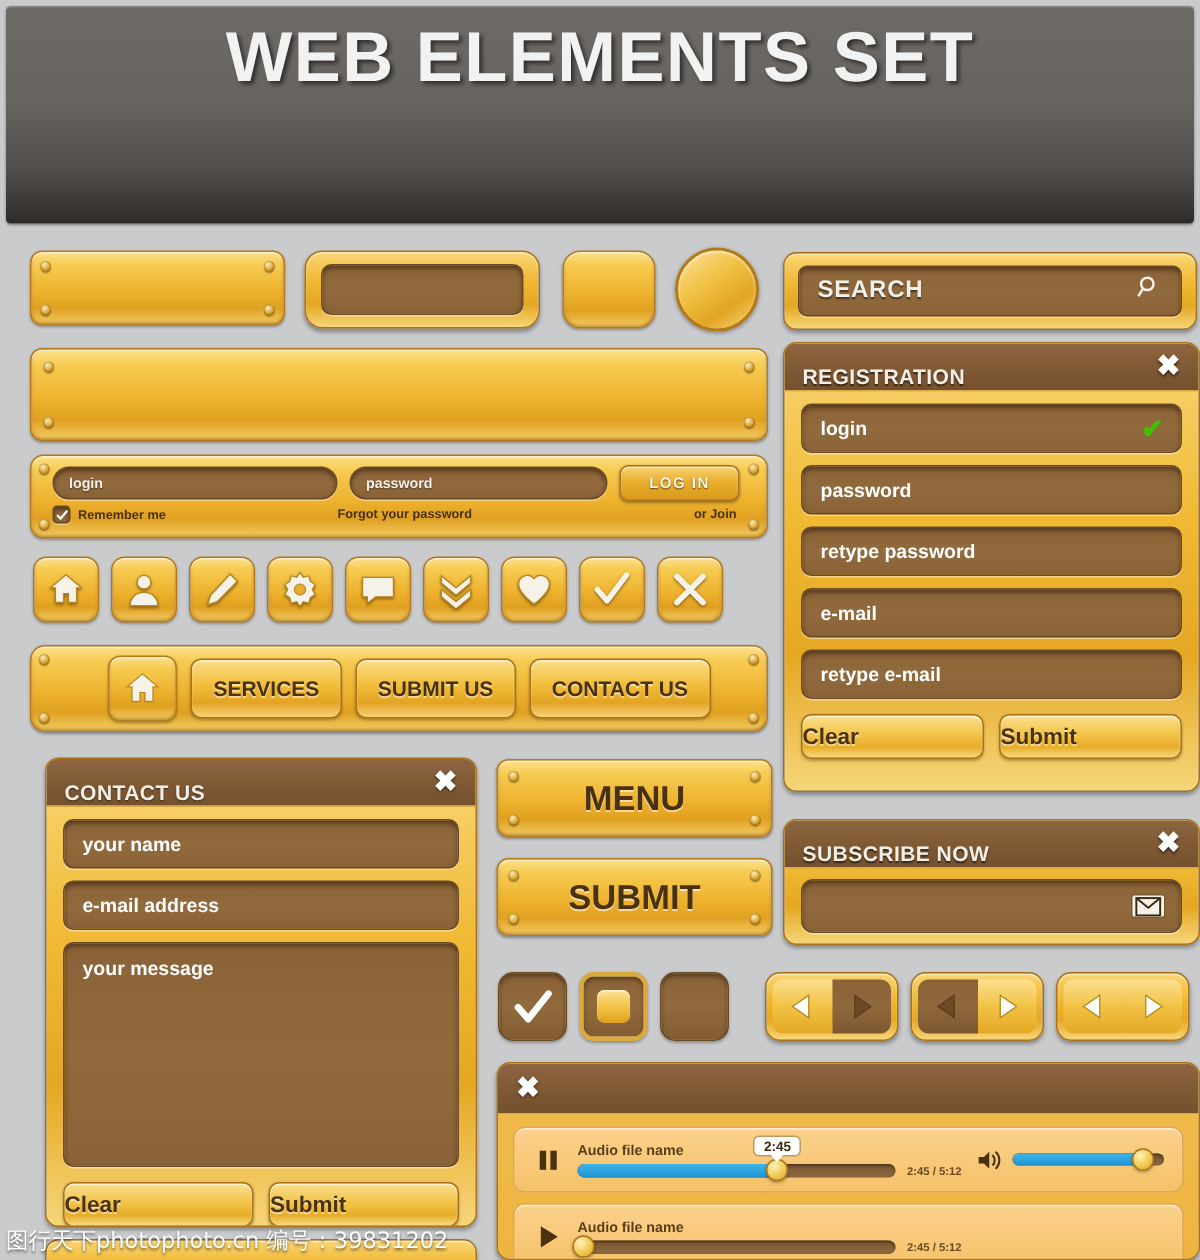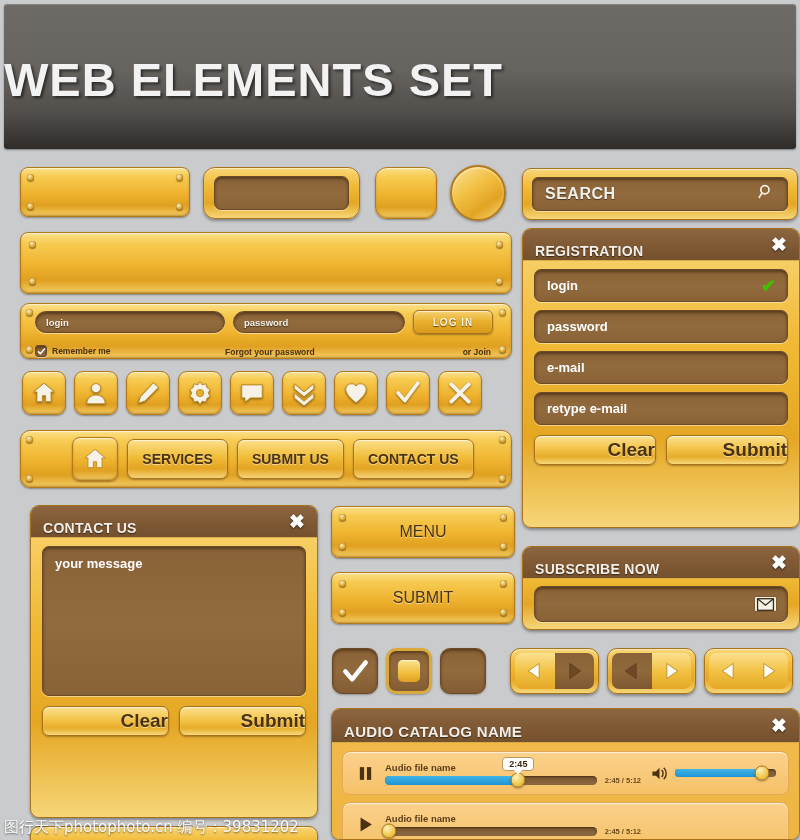--- a/index.html
+++ b/index.html
@@ -10,21 +10,21 @@
     overflow: hidden;
     position: relative;
   }
 
   
   .banner {
     position:absolute; left:4px; top:4px; width:792px; height:145px;
     background: linear-gradient(180deg,#6e6a66 0%, #67635f 45%, #514e4b 75%, #2e2b29 100%);
     border-radius:3px;
     box-shadow: inset 0 1px 0 rgba(255,255,255,.18), 0 1px 2px rgba(0,0,0,.4);
-    display:flex; flex-direction:row; align-items:center; justify-content:flex-start;
+    display:flex; flex-direction:column; align-items:center; justify-content:flex-start;
     padding-top:6px;
   }
   .banner h1 {
     font-size:47px; font-weight:bold; color:#f2f2f2; letter-spacing:1px;
     text-shadow: 2px 2px 3px rgba(0,0,0,.55);
     font-family:"Liberation Sans", sans-serif;
   }
   .banner h2 {
     font-size:56px; font-weight:bold; color:#f5c52a; letter-spacing:1px;
     margin-top:-4px;
@@ -50,21 +50,21 @@
   }
   .rivet {
     position:absolute; width:7px; height:7px; border-radius:50%;
     background: radial-gradient(circle at 35% 30%, #fdf0bf, #d8a12c 60%, #9a6b14);
     box-shadow: inset 0 0 1px rgba(90,60,10,.9), 0 1px 1px rgba(0,0,0,.4);
   }
 
   .plate { position:absolute; border-radius:8px; }
   .plate .label {
     position:absolute; inset:0; display:flex; align-items:center; justify-content:center;
-    font-size:16px; font-weight:normal; color:#4a3210;
+    font-size:23px; font-weight:bold; color:#4a3210;
     text-shadow: 0 1px 0 rgba(255,255,255,.55);
   }
 
   
   #plate-wide { left:20px; top:167px; width:170px; height:50px; }
   #plate-inset { left:203px; top:167px; width:157px; height:52px; border-radius:12px;
       padding:8px 10px; }
   #plate-inset .inner { width:100%; height:100%; border-radius:7px; }
   #plate-square { left:375px; top:167px; width:62px; height:52px; border-radius:12px; }
   #plate-circle { left:450px; top:165px; width:56px; height:56px; border-radius:50%;
@@ -77,21 +77,21 @@
   #search-field { width:100%; height:100%; border-radius:6px; display:flex;
       align-items:center; padding:0 12px; position:relative; }
   #search-field .txt { font-size:16px; font-weight:bold; color:#f2f0ea; letter-spacing:.5px;
       text-shadow:0 1px 1px rgba(0,0,0,.5); }
   .mag { position:absolute; right:12px; top:50%; transform:translateY(-50%); }
 
   
   #login-bar { position:absolute; left:20px; top:303px; width:492px; height:56px;
       border-radius:9px; padding:7px 14px; }
   #login-bar .row1 { display:flex; gap:8px; align-items:center; height:22px; }
-  #login-bar .row2 { display:flex; align-items:flex-end; height:20px; margin-top:4px;
+  #login-bar .row2 { display:flex; align-items:flex-start; height:20px; margin-top:4px;
       font-size:8.5px; color:#4a3210; font-weight:bold; }
   .login-input { border-radius:11px; height:22px; display:flex; align-items:center;
       padding:0 10px; font-size:9.5px; font-weight:bold; color:#f4f1e8;
       text-shadow:0 1px 1px rgba(0,0,0,.5); }
   #login-user { width:190px; }
   #login-pass { width:172px; }
   #login-go { width:80px; height:24px; border-radius:6px; display:flex;
       align-items:center; justify-content:center; font-size:10px; font-weight:bold;
       color:#fdf6df; letter-spacing:1px; text-shadow:0 1px 1px rgba(80,50,5,.9);
       background: linear-gradient(180deg,#f6d170 0%, #e8ae2c 50%, #d9991c 100%);
@@ -132,21 +132,21 @@
       text-shadow:0 1px 1px rgba(0,0,0,.55);margin-top:12px; }
   .close-x { font-size:19px; font-weight:bold; color:#fff; line-height:1; cursor:pointer;
       text-shadow:0 1px 2px rgba(0,0,0,.6); }
   .panel-body { padding:8px 11px 10px; display:flex; flex-direction:column; gap:8px; }
   .field { height:33px; border-radius:7px; display:flex; align-items:center;
       padding:0 12px; font-size:13px; font-weight:bold; position:relative; }
   .field .ok { position:absolute; right:11px; top:50%; transform:translateY(-50%);
       color:#3fc000; font-size:18px; font-weight:bold; }
   .btn-row { display:flex; gap:10px; margin-top:2px; }
   .sm-btn { flex:1; height:30px; border-radius:7px; display:flex; align-items:center;
-      justify-content:flex-end; font-size:19px; font-weight:bold; color:#4a3210;
+      justify-content:flex-start; font-size:15px; font-weight:bold; color:#4a3210;
       text-shadow:0 1px 0 rgba(255,255,255,.5);
       background: linear-gradient(180deg,#fbe08f 0%, #f3c44a 45%, #e7ad2a 75%, #f7d97e 100%);
       border:1px solid #a9711a;
       box-shadow: inset 0 1px 1px rgba(255,255,255,.7), 0 1px 2px rgba(0,0,0,.3); }
 
   
   #sub-panel { position:absolute; left:522px; top:546px; width:278px; height:84px;
       border-radius:9px; overflow:hidden; }
   #sub-field { height:36px; border-radius:8px; position:relative; }
   .env { position:absolute; right:10px; top:50%; transform:translateY(-50%);
@@ -391,20 +391,23 @@
   </div>
   <div class="panel-body">
     <div class="field brown-field">
       <span>login</span>
       <span class="ok">✔</span>
     </div>
     <div class="field brown-field">
       <span>password</span>
     </div>
     <div class="field brown-field">
+      <span>retype password</span>
+    </div>
+    <div class="field brown-field">
       <span>e-mail</span>
     </div>
     <div class="field brown-field">
       <span>retype e-mail</span>
     </div>
     <div class="btn-row">
       <div class="sm-btn">
         <span>Clear</span>
       </div>
       <div class="sm-btn">
@@ -430,20 +433,26 @@
     </div>
   </div>
 </div>
 
 <div class="gold-frame" id="contact-panel">
   <div class="panel-head">
     <span class="t">CONTACT US</span>
     <span class="close-x">✖</span>
   </div>
   <div class="panel-body">
+    <div class="field brown-field">
+      <span>your name</span>
+    </div>
+    <div class="field brown-field">
+      <span>e-mail address</span>
+    </div>
     <div class="field brown-field" id="msg-area">
       <span>your message</span>
     </div>
     <div class="btn-row">
       <div class="sm-btn">
         <span>Clear</span>
       </div>
       <div class="sm-btn">
         <span>Submit</span>
       </div>
@@ -510,21 +519,20 @@
   </div>
   <div class="arw on">
     <svg viewBox="0 0 24 24">
         <polygon points="7,3 7,21 20,12" fill="#fffdf4" stroke="#b08522" stroke-width="1"></polygon>
       </svg>
   </div>
 </div>
 
 <div class="gold-frame" id="audio-panel">
   <div class="panel-head">
-    <span class="t">AUDIO CATALOG NAME</span>
     <span class="close-x">✖</span>
   </div>
   <div class="abody">
 
     <div class="track">
       <span class="playbtn">
         <svg viewBox="0 0 24 24" fill="#4a3110">
             <rect x="4" y="3" width="6" height="18"></rect>
             <rect x="14" y="3" width="6" height="18"></rect>
           </svg>

